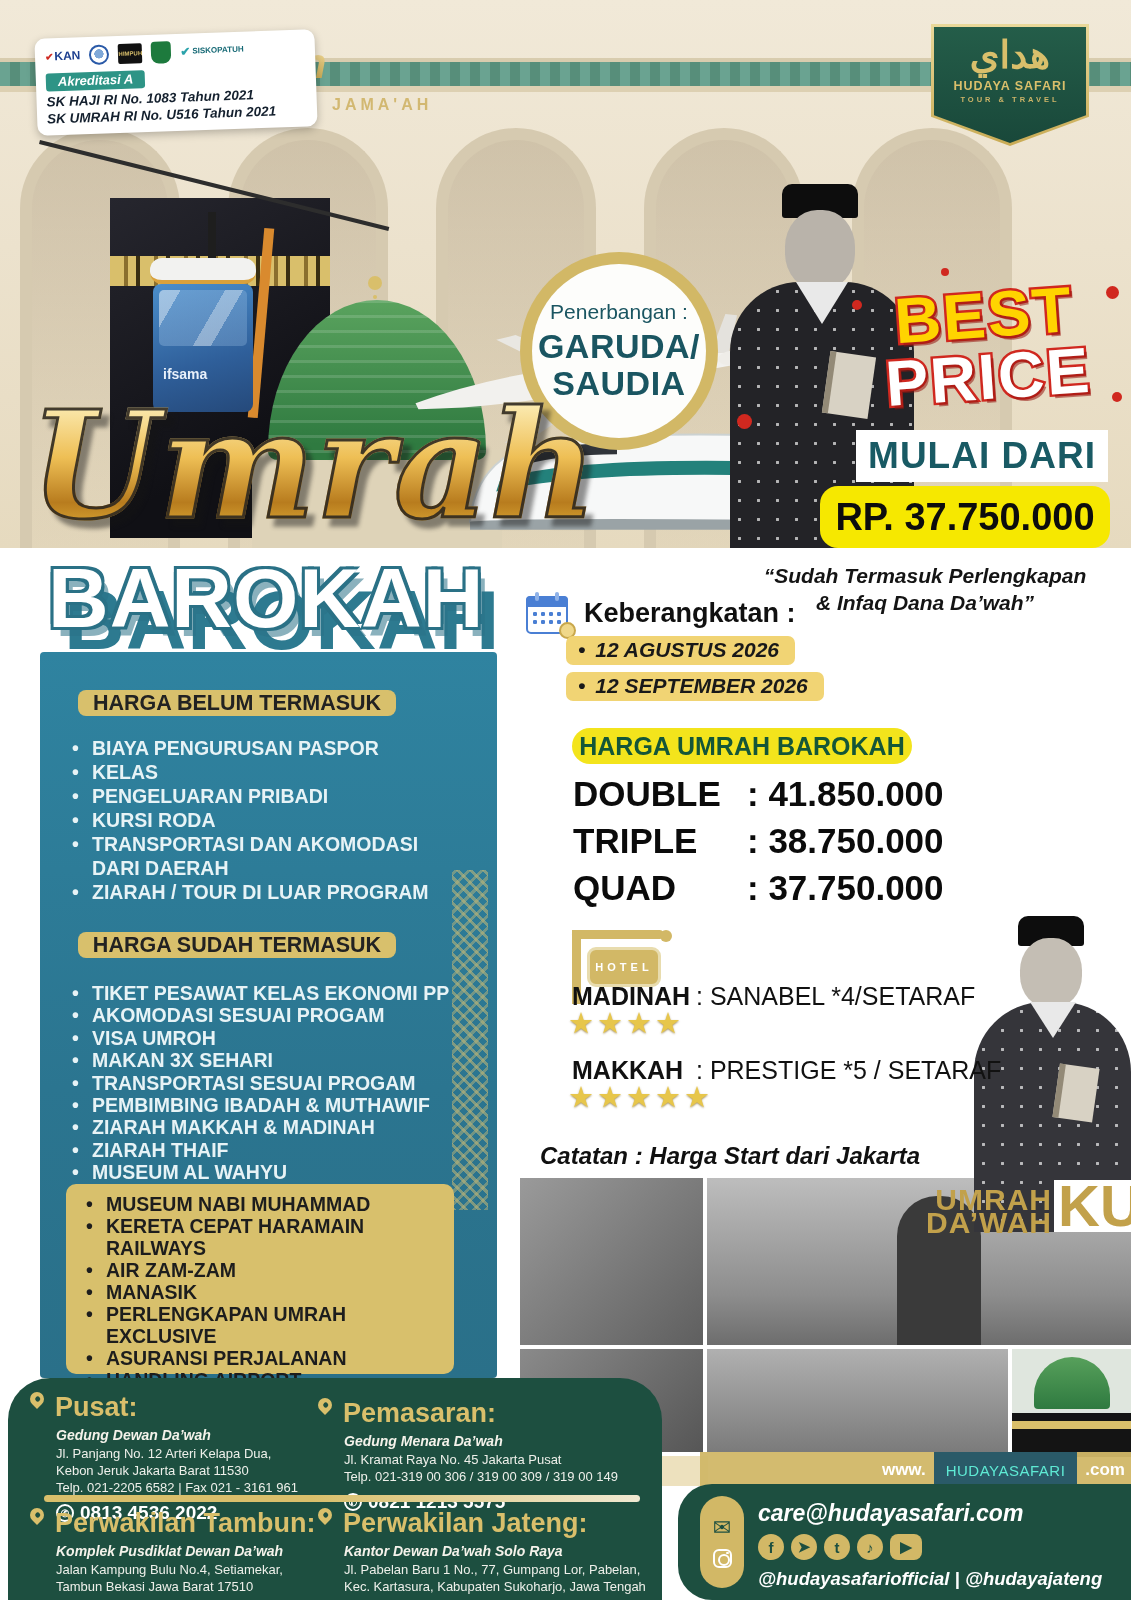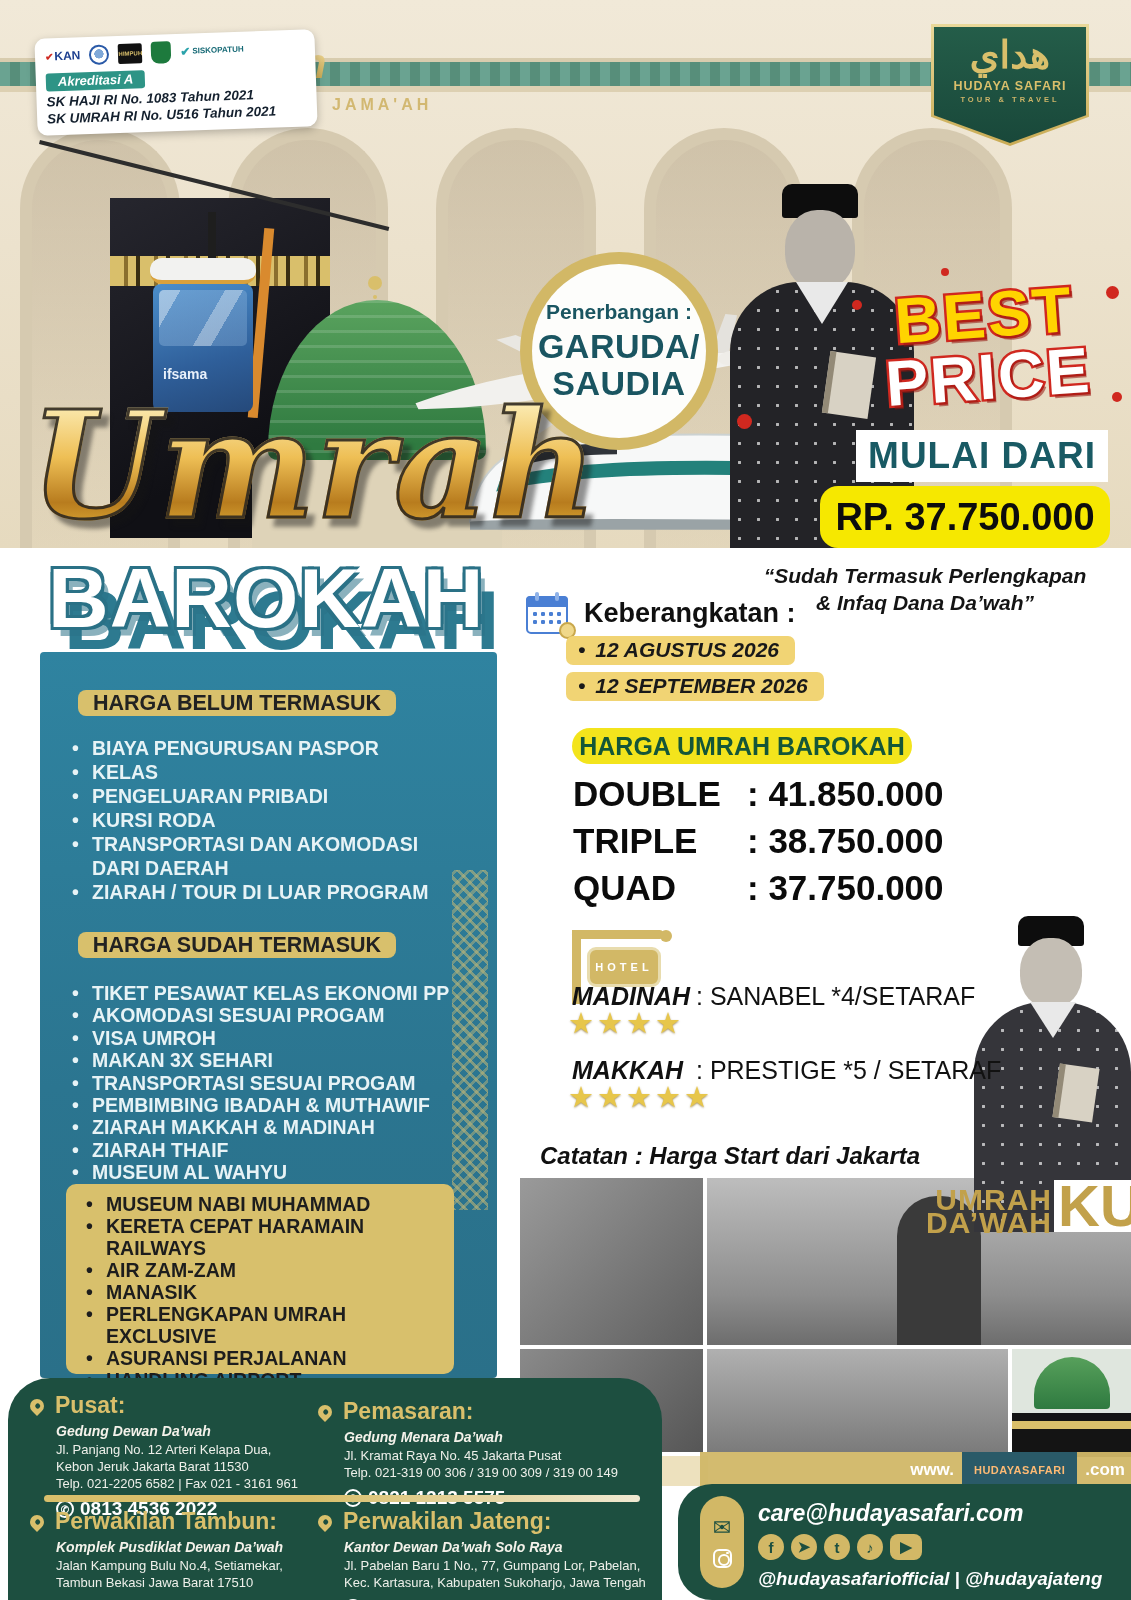--- a/index.html
+++ b/index.html
@@ -90,21 +90,21 @@
     background-image:radial-gradient(circle, rgba(230,230,230,.75) 1.4px, transparent 1.6px);
     background-size:19px 19px; }
   .p-collar { position:absolute; background:#e9e9e9; clip-path:polygon(0 0,100% 0,50% 100%); }
   .p-book { position:absolute; background:#d8d2c4; border-left:6px solid #938a77; transform:rotate(8deg); }
 
   
   .flight { left:520px; top:252px; width:198px; height:198px; border-radius:50%;
     background:#d2b866; z-index:4; }
   .flight-inner { position:absolute; inset:12px; border-radius:50%; background:#fdfdfb;
     display:flex; flex-direction:column; align-items:center; justify-content:center; }
-  .flight-label { color:#1a5561; font-size:21px; font-weight:700; margin-bottom:4px; }
+  .flight-label { color:#1a5561; font-size:21px; font-weight:400; margin-bottom:4px; }
   .flight-big { color:#1a5561; font-size:34px; font-weight:800; line-height:37px; letter-spacing:.5px; }
 
   
   .bestprice { left:856px; top:284px; width:260px; text-align:center; transform:rotate(-4deg); z-index:5; }
   .best-word { font-size:64px; font-weight:800; letter-spacing:2px; color:#ffd400; line-height:62px;
     -webkit-text-stroke:5px #d0281f; paint-order:stroke fill;
     text-shadow:3px 4px 0 rgba(150,20,15,.55); }
   .price-word { font-size:64px; font-weight:800; letter-spacing:2px; color:#ffffff; line-height:62px;
     -webkit-text-stroke:5px #d0281f; paint-order:stroke fill;
     text-shadow:3px 4px 0 rgba(150,20,15,.55); }
@@ -176,21 +176,21 @@
   .price-row .val { font-size:35px; font-weight:700; color:#0b0b0b; }
 
   .hotel-icon { left:572px; top:906px; width:100px; height:74px; z-index:5;margin-top:24px; }
   .h-post { position:absolute; left:0; top:0; width:9px; height:74px; background:#d2b866; }
   .h-bar { position:absolute; left:0; top:0; width:92px; height:9px; background:#d2b866; border-radius:5px; }
   .h-ball { position:absolute; left:88px; top:0; width:12px; height:12px; border-radius:50%; background:#d2b866; }
   .h-sign { position:absolute; left:15px; top:17px; width:74px; height:40px; background:#d2b866;
     border:3px solid #e8dcae; border-radius:9px; display:flex; align-items:center; justify-content:center;
     color:#fff; font-size:11px; font-weight:700; letter-spacing:4px; }
   .hotel-row { position:absolute; z-index:5; font-size:25px; color:#111; display:flex; }
-  .hotel-row .city { font-weight:800; width:124px;font-style:italic; }
+  .hotel-row .city { font-weight:800; width:124px; }
   .stars { position:absolute; z-index:5; font-size:29px; letter-spacing:3px; color:#e7c64b;
     text-shadow:0 1px 2px rgba(120,90,20,.65); }
   .note { left:540px; top:1142px; font-size:24px; font-style:italic; font-weight:600; color:#101010; z-index:5; }
 
   .campaign-lines { left:900px; top:1188px; width:152px; text-align:right; z-index:6;
     color:#c2a14b; font-weight:800; font-size:30px; line-height:23px; letter-spacing:1px; }
   .campaign-ku { left:1054px; top:1180px; background:#fff; color:#c2a14b; font-weight:800;
     font-size:58px; line-height:52px; padding:0 4px; z-index:6; }
 
   
@@ -211,21 +211,21 @@
   .ph5-kaaba { position:absolute; left:0; bottom:0; width:119px; height:44px; background:#141414; }
   .ph5-band { position:absolute; left:0; top:8px; width:100%; height:8px; background:#d9bf6b; }
 
   
   .banner-ext { left:520px; top:1456px; width:188px; height:30px; background:rgba(214,189,110,.45); z-index:6; }
   .banner { left:700px; top:1452px; width:431px; height:36px; background:rgba(209,183,103,.95);
     display:flex; align-items:center; z-index:6; }
   .banner .sp { flex:1; }
   .b-www { color:#fff; font-weight:800; font-size:17px; margin-right:8px; }
   .b-domain { background:#2a5a68; height:36px; display:flex; align-items:center; padding:0 12px;
-    color:#fdba74; font-weight:700; font-size:11px; letter-spacing:.5px; }
+    color:#5eead4; font-weight:400; font-size:15px; letter-spacing:.5px; }
   .b-com { color:#fff; font-weight:800; font-size:17px; margin:0 6px 0 8px; }
 
   
   .footer-right { left:678px; top:1484px; width:453px; height:116px; background:#1d4f40;
     border-radius:34px 0 0 34px; z-index:7; }
   .capsule { position:absolute; left:22px; top:12px; width:44px; height:92px; background:#d2b866;
     border-radius:22px; display:flex; flex-direction:column; align-items:center;
     justify-content:center; gap:10px; }
   .env { color:#1d4f40; font-size:22px; line-height:22px; }
   .ig { width:19px; height:19px; border:2.5px solid #fff; border-radius:6px; position:relative; }
@@ -236,21 +236,21 @@
   .f-email { position:absolute; left:80px; top:16px; color:#fff; font-weight:800; font-style:italic; font-size:23px; }
   .socials { position:absolute; left:80px; top:50px; display:flex; gap:7px; align-items:center; }
   .soc { width:26px; height:26px; border-radius:50%; background:#d2b866; color:#1d4f40;
     display:flex; align-items:center; justify-content:center; font-weight:800; font-size:15px; }
   .soc.yt { width:32px; border-radius:8px; }
   .f-handles { position:absolute; left:80px; top:84px; color:#fff; font-weight:800; font-style:italic; font-size:18.5px; }
 
   .footer-left { left:8px; top:1378px; width:654px; height:222px; background:#1d4f40;
     border-radius:42px 42px 0 0; z-index:7; }
   .office { position:absolute; color:#fff; }
-  .office .title { color:#d9bf6b; font-weight:800; font-size:23px; display:flex; align-items:center; gap:11px; }
+  .office .title { color:#d9bf6b; font-weight:800; font-size:27px; display:flex; gap:11px; }
   .pin { width:14px; height:14px; background:#d9bf6b; border-radius:50% 50% 50% 0;
     transform:rotate(-45deg); position:relative; flex:0 0 auto; }
   .pin::before { content:""; position:absolute; left:4.5px; top:4.5px; width:5px; height:5px;
     border-radius:50%; background:#1d4f40; }
   .office .building { font-style:italic; font-weight:700; font-size:14px; margin:4px 0 2px 26px; color:#f4f2ea; }
   .office .line { font-size:13px; font-weight:500; margin-left:26px; line-height:17px; color:#eef0ea; }
   .office .wa-row { display:flex; gap:18px; margin:6px 0 0 26px; }
   .wa { display:inline-flex; align-items:center; gap:6px; font-weight:800; font-size:17.5px; color:#fff; }
   .wa-ic { width:18px; height:18px; border:2px solid #fff; border-radius:50%;
     display:inline-flex; align-items:center; justify-content:center; font-size:10px; }

